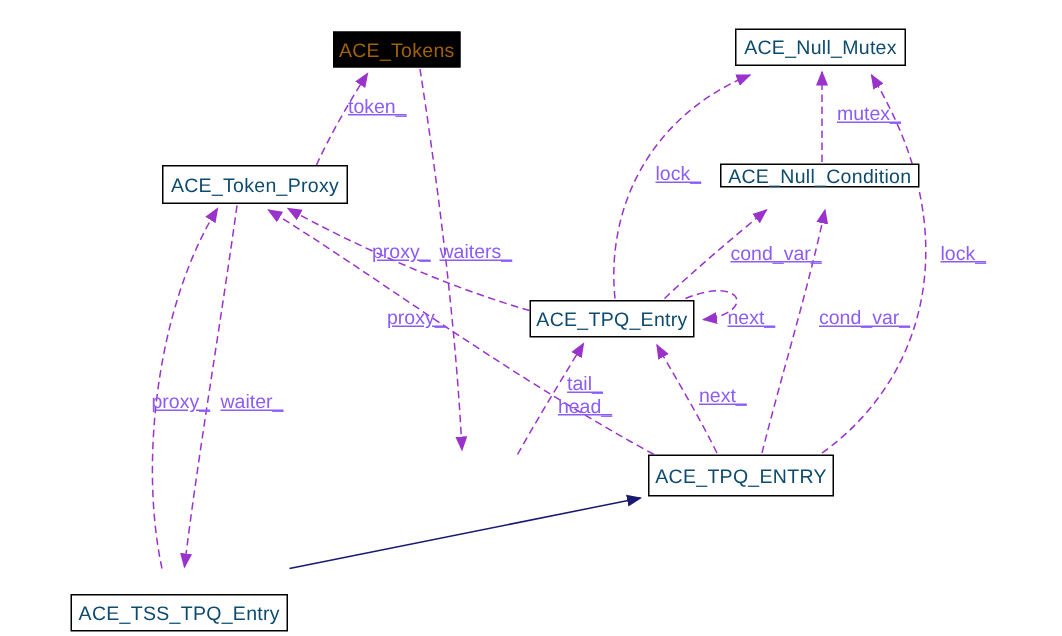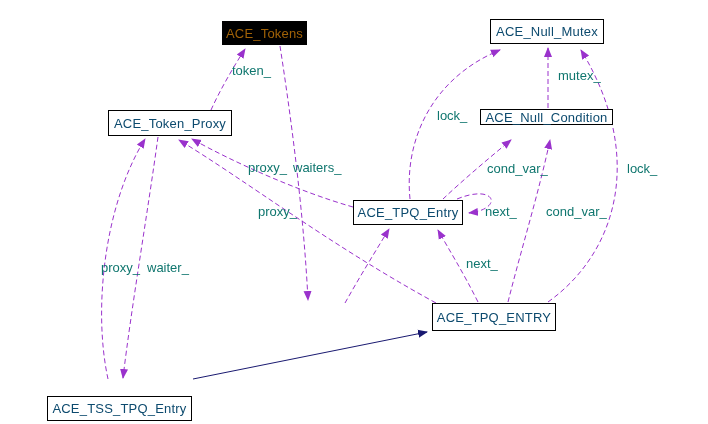--- a/index.html
+++ b/index.html
@@ -8,21 +8,21 @@
     font-family:"Liberation Sans",sans-serif;overflow:hidden;
   }
   .edges{position:absolute;left:0;top:0;width:708px;height:424px;}
   .node{
     position:absolute;box-sizing:border-box;border:1px solid #000;background:#fff;color:#0c4a6e;
     display:flex;align-items:center;justify-content:center;
     font-size:13px;letter-spacing:0.2px;white-space:nowrap;cursor:pointer;
   }
   .node.inverted{background:#000;color:#a16207;border-color:#000;}
   .elabel{
-    position:absolute;font-size:13px;color:#0f766e;white-space:nowrap;line-height:15px;
+    position:absolute;font-size:13px;color:#8b5cf6;white-space:nowrap;line-height:15px;text-decoration:underline;
   }
   .elabel.multiline{white-space:pre-line;text-align:center;}
 </style>
 </head>
 <body>
 
 <div class="canvas">
 
   <svg class="edges" width="708" height="424" viewBox="0 0 708 424" xmlns="http://www.w3.org/2000/svg">
     <defs>
@@ -80,20 +80,22 @@
   <div class="elabel" style="left:487px;top:161px;">cond_var_</div>
 
   <div class="elabel" style="left:627px;top:161px;">lock_</div>
 
   <div class="elabel" style="left:258px;top:204px;">proxy_</div>
 
   <div class="elabel" style="left:485px;top:204px;">next_</div>
 
   <div class="elabel" style="left:546px;top:204px;">cond_var_</div>
 
+  <div class="elabel multiline" style="left:364px;top:248px;width:52px;">tail_
+head_</div>
 
   <div class="elabel" style="left:466px;top:256px;">next_</div>
 
   <div class="elabel" style="left:101px;top:260px;">proxy_</div>
 
   <div class="elabel" style="left:147px;top:260px;text-align:center;">waiter_</div>
 
 </div>
 
 </body></html>

